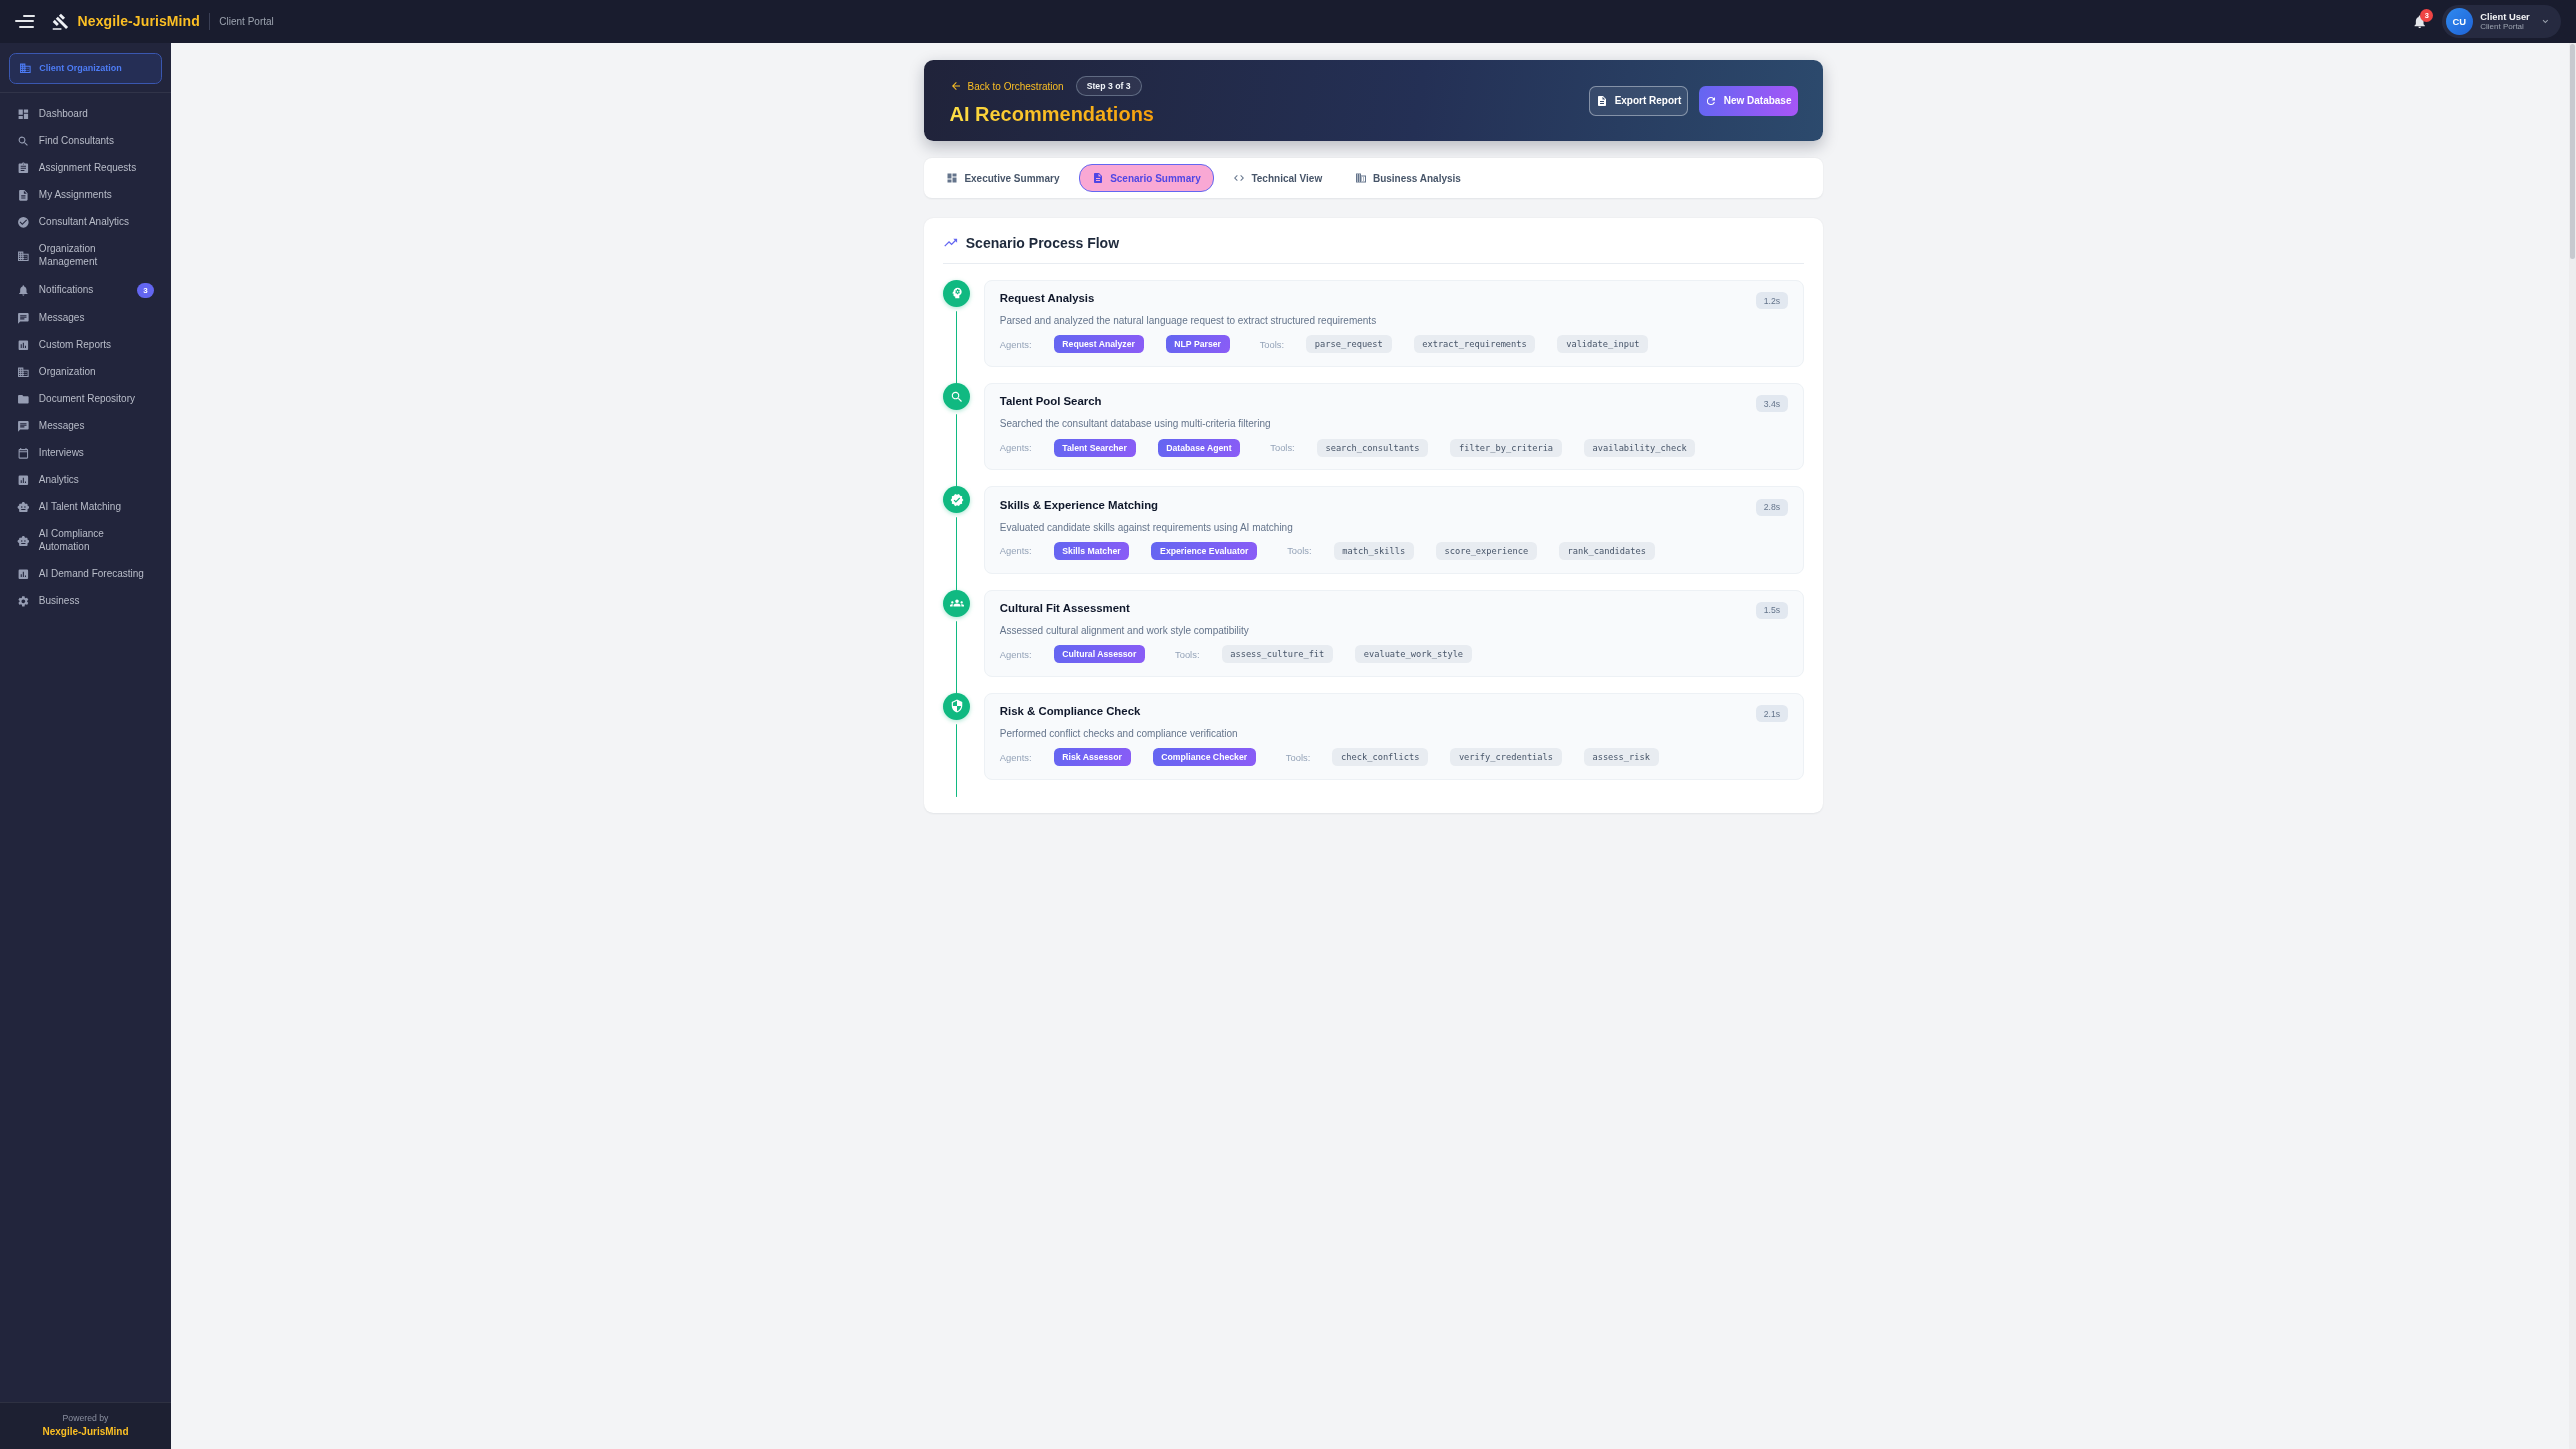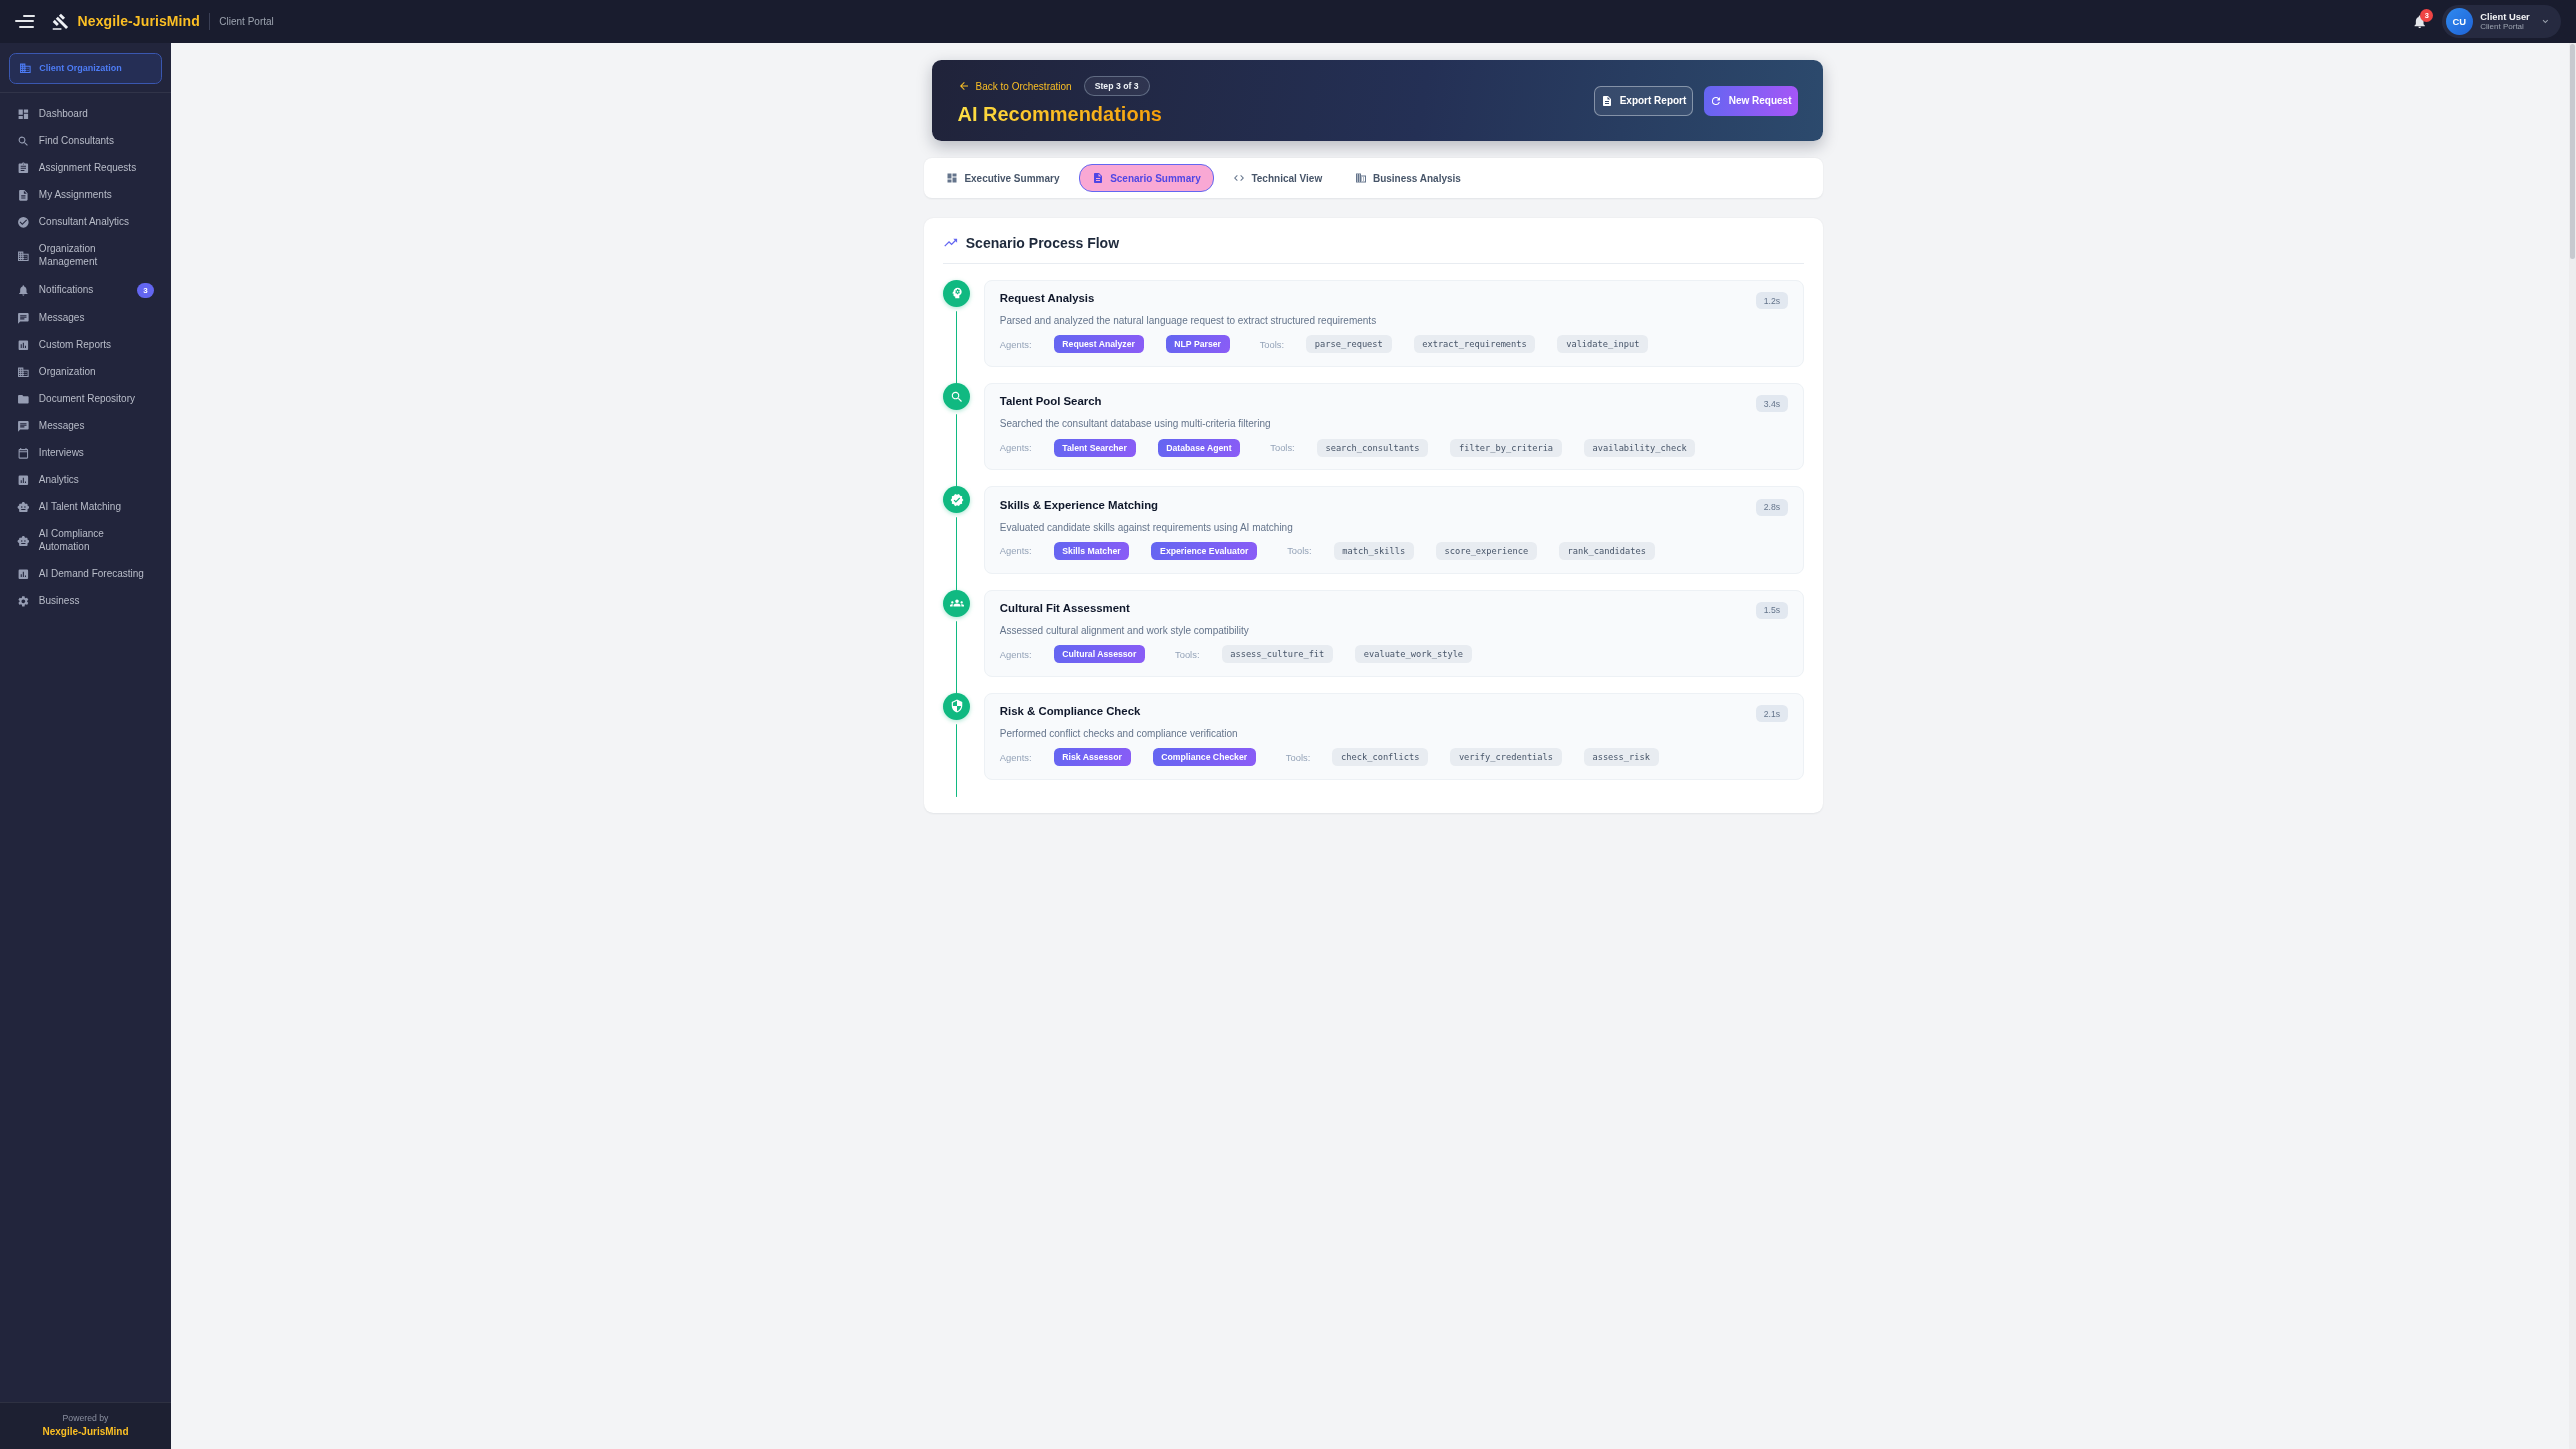--- a/index.html
+++ b/index.html
@@ -54,21 +54,21 @@
     padding:10px 6.7px 12px;text-align:center;}
   .powered{color:#8b90a0;font-size:8.7px;}
   .powered-brand{color:var(--brand-yellow);font-size:10px;font-weight:700;margin-top:3.4px;}
 
   
   .content{position:absolute;top:43px;left:171px;right:0;bottom:0;background:var(--content-bg);overflow:hidden;}
   .container{width:899px;margin:0 auto;padding-top:17.4px;}
 
   .banner{height:81px;border-radius:9.4px;padding:0 25.5px;display:flex;align-items:center;justify-content:space-between;
     background:linear-gradient(100deg,#20233a 0%,#243055 55%,#2c4a6d 100%);
-    box-shadow:0 5.4px 14.8px rgba(15,23,42,.25);margin-left:8px;}
+    box-shadow:0 5.4px 14.8px rgba(15,23,42,.25);}
   .banner-left{display:flex;flex-direction:column;gap:6.7px;}
   .back-row{display:flex;align-items:center;gap:12px;}
   .back-link{display:flex;align-items:center;gap:6px;color:var(--brand-yellow);font-size:10px;cursor:pointer;}
   .back-link svg{width:12px;height:12px;}
   .step-pill{border:0.7px solid rgba(148,163,184,.5);background:rgba(255,255,255,.06);color:#f1f5f9;
     font-size:8.7px;font-weight:700;border-radius:670px;padding:4px 10px;}
   .banner-title{font-size:20px;font-weight:700;color:var(--brand-yellow);
     background:linear-gradient(90deg,#fde047,#fbbf24 45%,#f59e0b);-webkit-background-clip:text;background-clip:text;
     -webkit-text-fill-color:transparent;width:fit-content;}
   .banner-actions{display:flex;align-items:center;gap:10.7px;}
@@ -358,21 +358,21 @@
         <button class="btn btn-export">
           <svg viewBox="0 0 24 24" fill="currentColor">
               <path d="M14 2H6c-1.1 0-2 .9-2 2v16c0 1.1.9 2 2 2h12c1.1 0 2-.9 2-2V8l-6-6zm2 16H8v-2h8v2zm0-4H8v-2h8v2zm-3-5V3.5L18.5 9H13z"></path>
             </svg>
           <span>Export Report</span>
         </button>
         <button class="btn btn-new">
           <svg viewBox="0 0 24 24" fill="currentColor">
               <path d="M17.65 6.35A7.95 7.95 0 0 0 12 4a8 8 0 1 0 7.73 10h-2.08A6 6 0 1 1 12 6c1.66 0 3.14.69 4.22 1.78L13 11h7V4l-2.35 2.35z"></path>
             </svg>
-          <span>New Request</span>
+          <span>New Database</span>
         </button>
       </div>
     </section>
 
     <section class="tabs-card" id="tabs-row">
   <div class="tab">
     <span class="nav-icon">
             <svg viewBox="0 0 24 24" fill="currentColor">
               <path d="M3 13h8V3H3v10zm0 8h8v-6H3v6zm10 0h8V11h-8v10zm0-18v6h8V3h-8z"></path>
             </svg>

